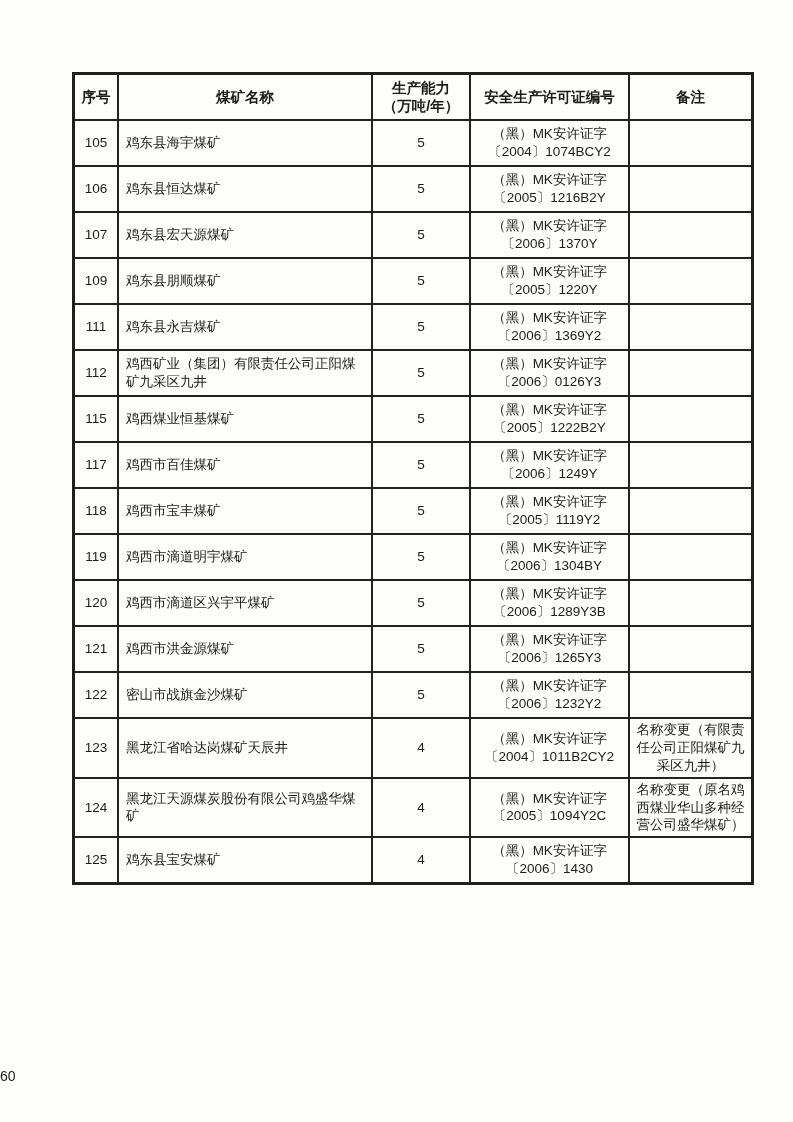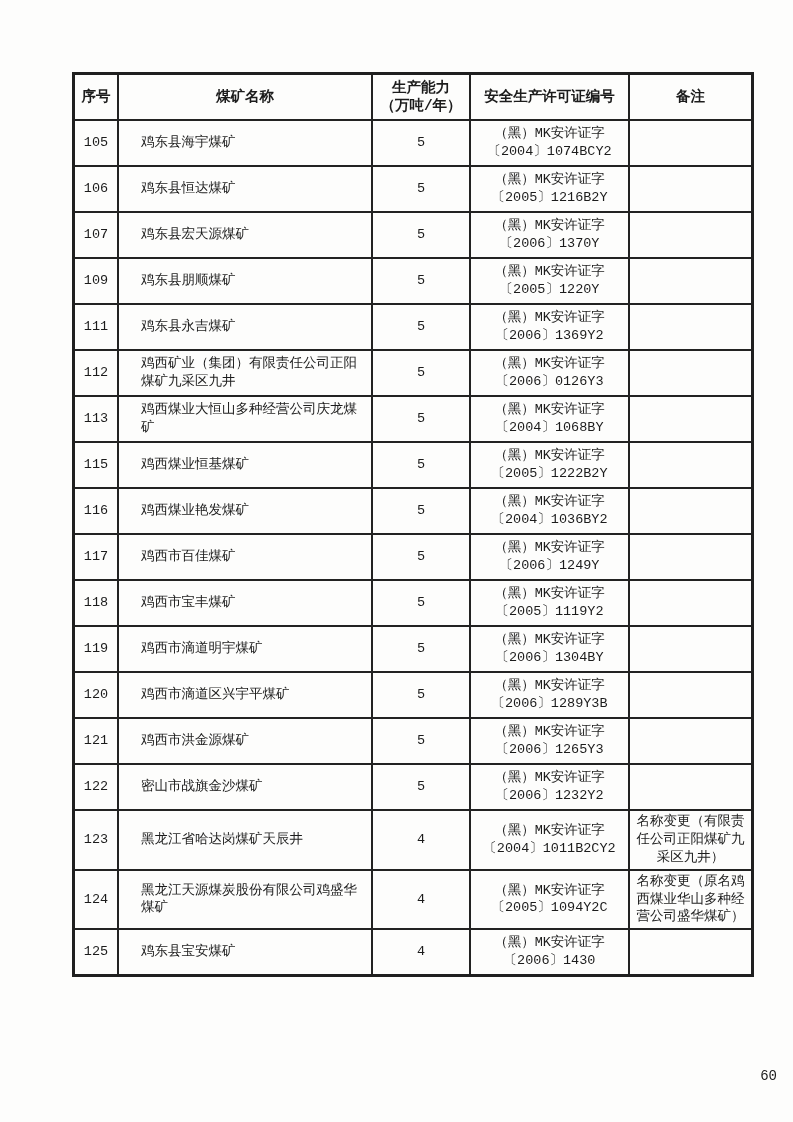--- a/index.html
+++ b/index.html
@@ -5,21 +5,21 @@
   html, body {
     margin: 0;
     padding: 0;
     background: #ffffff;
   }
   .page {
     position: relative;
     width: 793px;
     height: 1122px;
     background: #fdfdfc;
-    font-family: Liberation Mono, monospace;
+    font-family: Liberation Sans, sans-serif;
     color: #1c1c1c;
     overflow: hidden;
   }
   table.doc-table {
     position: absolute;
     left: 72px;
     top: 72px;
     width: 648px;
     border-collapse: collapse;
     table-layout: fixed;
@@ -39,30 +39,30 @@
   }
   .doc-table td {
     font-size: 13.5px;
     line-height: 1.32;
     padding: 2px 3px;
     height: 40px;
     vertical-align: middle;
   }
   .col-index   { width: 38px;  text-align: center; }
   .col-name    { width: 248px; text-align: left; }
-  td.col-name  { padding-left: 22px; padding-right: 4px; }
+  td.col-name  { padding-left: 7px; padding-right: 4px; }
   .col-capacity{ width: 92px;  text-align: center; }
   .col-license { width: 153px; text-align: center; }
   .col-remark  { width: 117px; text-align: center; }
   .page-number {
     position: absolute;
     bottom: 38px;
     left: 0;
     right: 16px;
-    text-align: right;
+    text-align: left;
     font-size: 14px;
   }
 </style>
 </head>
 <body>
 
 <div class="page">
   <table class="doc-table">
     <thead>
       <tr id="header-row">
@@ -113,38 +113,24 @@
           <td class="col-remark"></td>
         </tr>
         <tr>
           <td class="col-index">112</td>
           <td class="col-name">鸡西矿业（集团）有限责任公司正阳煤矿九采区九井</td>
           <td class="col-capacity">5</td>
           <td class="col-license">（黑）MK安许证字〔2006〕0126Y3</td>
           <td class="col-remark"></td>
         </tr>
         <tr>
-          <td class="col-index">113</td>
-          <td class="col-name">鸡西煤业大恒山多种经营公司庆龙煤矿</td>
-          <td class="col-capacity">5</td>
-          <td class="col-license">（黑）MK安许证字〔2004〕1068BY</td>
-          <td class="col-remark"></td>
-        </tr>
-        <tr>
           <td class="col-index">115</td>
           <td class="col-name">鸡西煤业恒基煤矿</td>
           <td class="col-capacity">5</td>
           <td class="col-license">（黑）MK安许证字〔2005〕1222B2Y</td>
-          <td class="col-remark"></td>
-        </tr>
-        <tr>
-          <td class="col-index">116</td>
-          <td class="col-name">鸡西煤业艳发煤矿</td>
-          <td class="col-capacity">5</td>
-          <td class="col-license">（黑）MK安许证字〔2004〕1036BY2</td>
           <td class="col-remark"></td>
         </tr>
         <tr>
           <td class="col-index">117</td>
           <td class="col-name">鸡西市百佳煤矿</td>
           <td class="col-capacity">5</td>
           <td class="col-license">（黑）MK安许证字〔2006〕1249Y</td>
           <td class="col-remark"></td>
         </tr>
         <tr>

